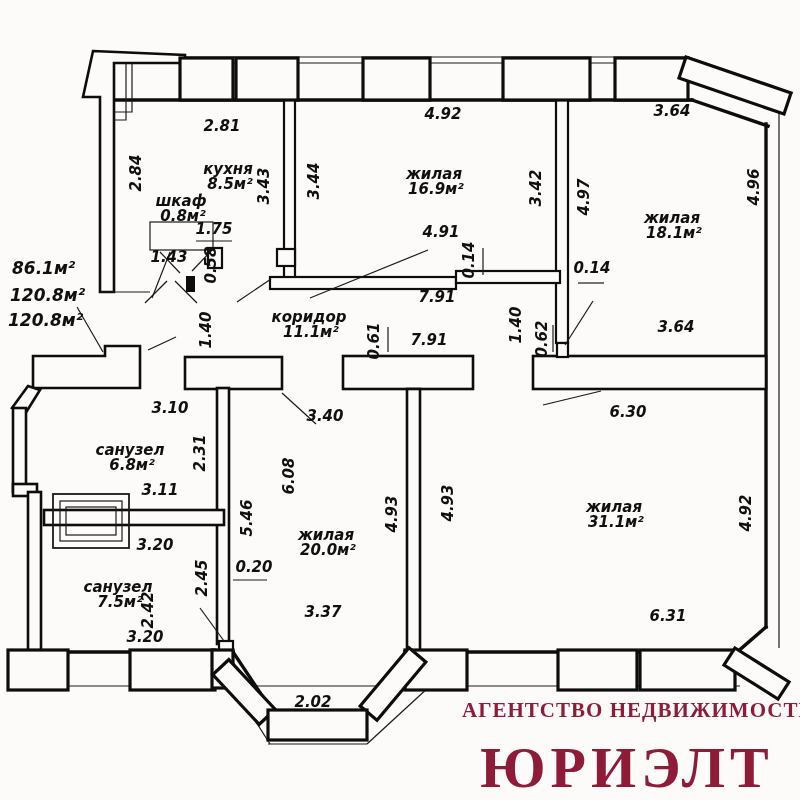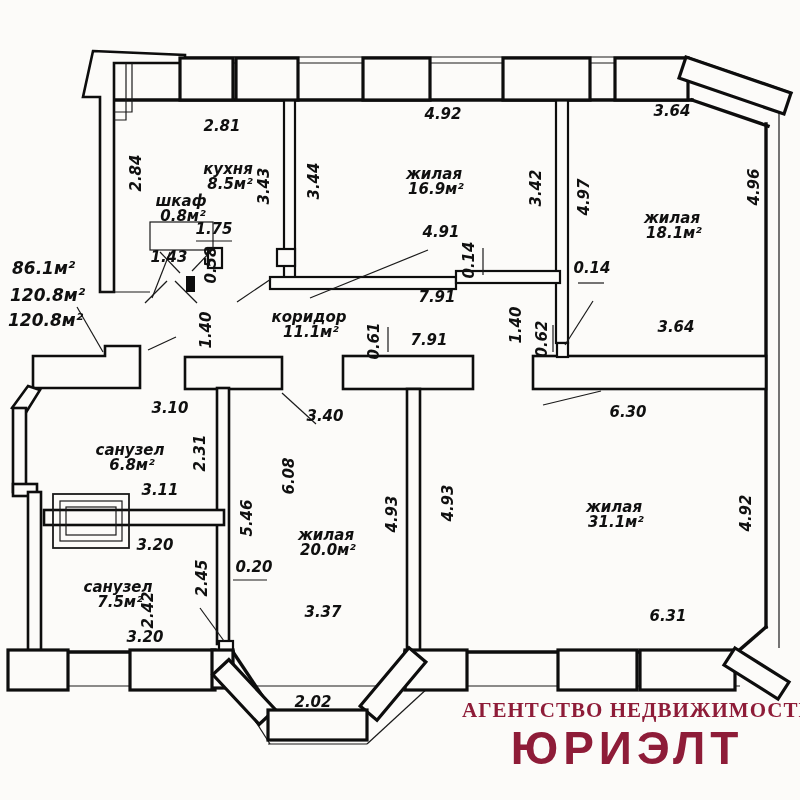--- a/index.html
+++ b/index.html
@@ -15,22 +15,22 @@
   .win{fill:#fcfbf9;stroke:#0d0d0d;stroke-width:3.2;}
   .blk{fill:#0d0d0d;stroke:none;}
   
   .dim  {font:italic 600 15px "DejaVu Sans",sans-serif;fill:#101010;text-anchor:middle;}
   .room {font:italic 600 15px "DejaVu Sans",sans-serif;fill:#101010;text-anchor:middle;}
   .total{font:italic 700 17px "DejaVu Sans",sans-serif;fill:#101010;text-anchor:start;}
   
   #logo{position:absolute;left:462px;top:698px;width:330px;text-align:center;color:#8e1c38;}
   #logo .l1{font-family:"Liberation Serif",serif;font-size:21px;font-weight:700;
             letter-spacing:1px;white-space:nowrap;}
-  #logo .l2{font-family:Liberation Sans, sans-serif;font-size:46px;font-weight:700;
-            letter-spacing:5px;line-height:1.0;margin-top:2px;white-space:nowrap;}
+  #logo .l2{font-family:Liberation Serif, serif;font-size:58px;font-weight:700;
+            letter-spacing:5px;line-height:1.0;margin-top:16px;white-space:nowrap;}
 </style>
 </head>
 <body>
 
 <div id="stage">
 
   <svg width="800" height="800" viewBox="0 0 800 800">
 
     <g>
       <line class="t" x1="183" y1="57" x2="688" y2="57"></line>

